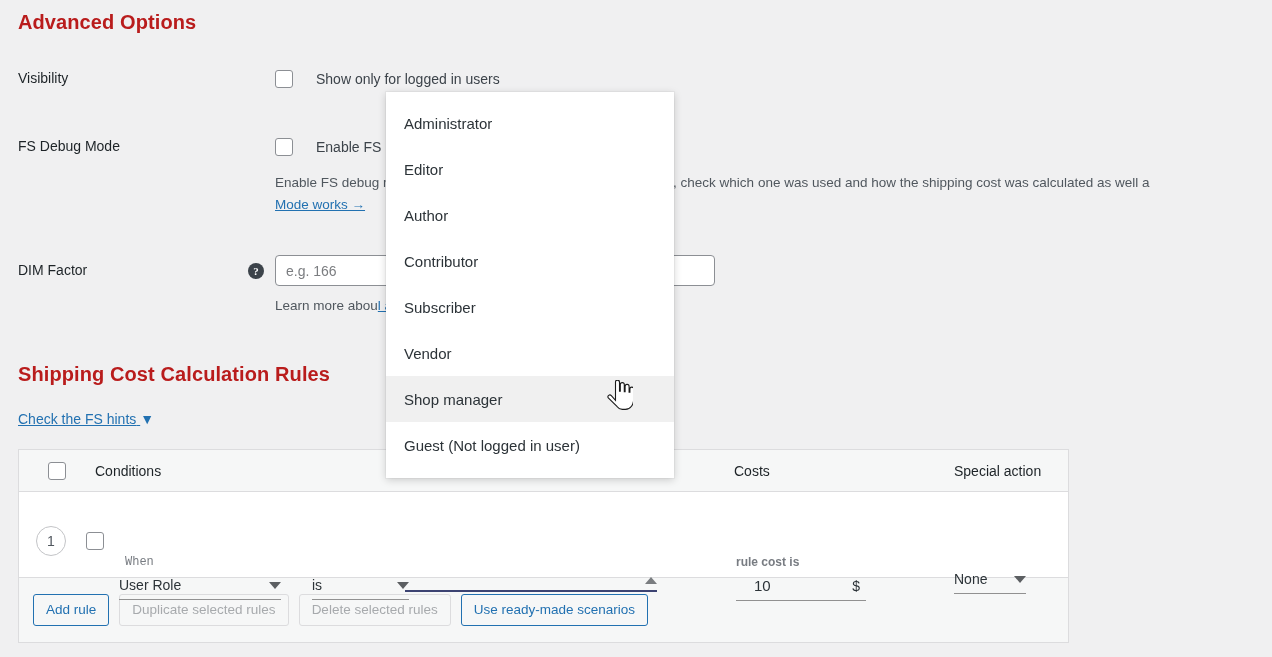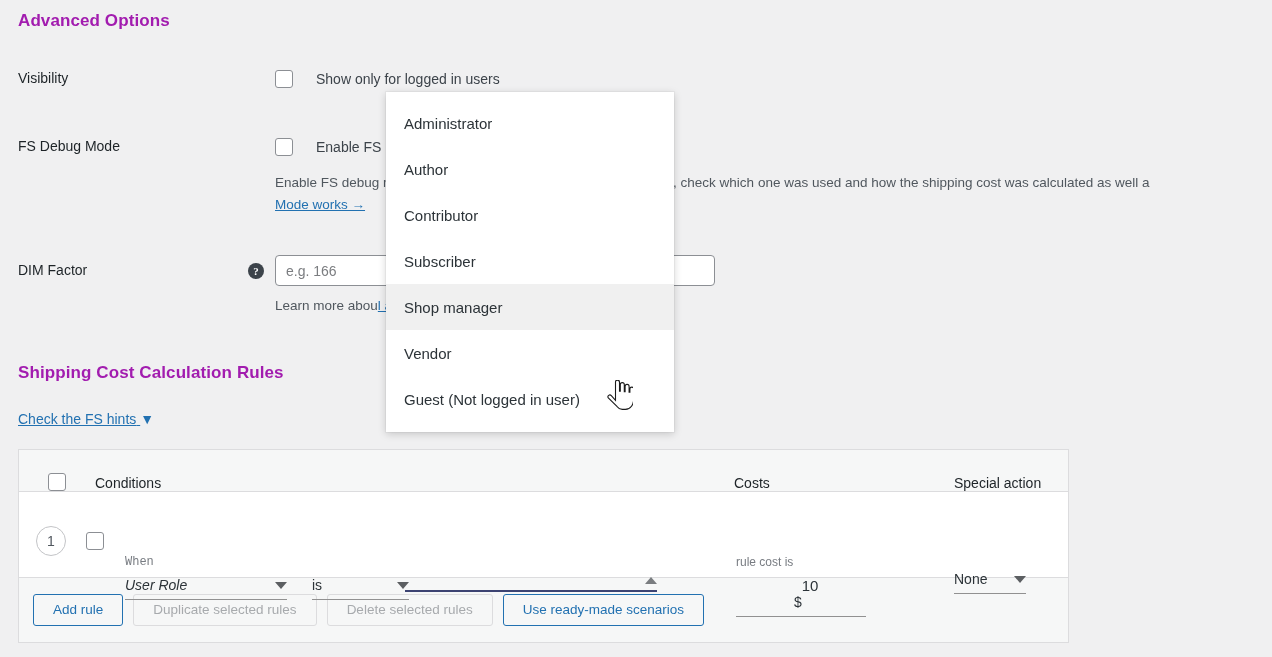--- a/index.html
+++ b/index.html
@@ -12,23 +12,23 @@
     color: #1d2327;
     overflow: hidden;
     position: relative;
   }
 
   
   .page { position: relative; width: 1272px; height: 657px; }
 
   .section-title {
     position: absolute;
-    font-size: 17px;
+    font-size: 20px;
     font-weight: bold;
-    color: #a21caf;
+    color: #b91c1c;
     letter-spacing: .1px;
   }
   #adv-title { left: 18px; top: 11px; }
   #rules-title { left: 18px; top: 363px; }
 
   .field-label {
     position: absolute;
     left: 18px;
     font-size: 14px;
     color: #1d2327;
@@ -111,21 +111,21 @@
   
   #rules-table {
     position: absolute;
     left: 18px; top: 449px;
     width: 1051px;
     border: 1px solid #dcdcde;
     background: #fff;
   }
   #table-head {
     display: flex;
-    align-items: flex-end;
+    align-items: center;
     height: 42px;
     background: #f6f7f7;
     border-bottom: 1px solid #dcdcde;
     font-size: 14px;
     color: #1d2327;
   }
   .th { font-size: 14px; }
   #th-check { width: 76px; display: flex; justify-content: center; }
   #th-conditions { flex: 0 0 auto; }
   #th-costs { position: absolute; left: 715px; }
@@ -149,21 +149,21 @@
     text-align: center;
   }
   #row-check { position: absolute; left: 67px; top: 40px; }
 
   .mini-label {
     position: absolute;
     font-size: 12px;
     color: #787c82;
   }
   #lbl-when { left: 106px; top: 63px; font-family: Liberation Mono, monospace; }
-  #lbl-rulecost { left: 717px; top: 63px; }
+  #lbl-rulecost { left: 717px; top: 63px; font-weight: bold; }
 
   
   .msel {
     position: absolute;
     border-bottom: 1px solid #919191;
     display: flex;
     align-items: center;
     justify-content: space-between;
     font-size: 14px;
     color: #2c3338;
@@ -174,57 +174,56 @@
     width: 0; height: 0;
     border-left: 6px solid transparent;
     border-right: 6px solid transparent;
     border-top: 7px solid #5c5f62;
     margin-left: 10px;
   }
   .msel .arrow.up {
     border-top: none;
     border-bottom: 7px solid #7a7d80;
   }
-  #sel-condition { left: 106px; top: 85px; width: 162px; font-style: italic; }
+  #sel-condition { left: 100px; top: 85px; width: 162px; }
   #sel-operator  { left: 293px; top: 85px; width: 97px; }
   #sel-value {
     left: 386px; top: 85px; width: 252px;
     border-bottom: 2px solid #3c4372;
     justify-content: flex-end;
   }
   #sel-special { left: 935px; top: 79px; width: 72px; }
   #sel-special .arrow { border-top-color: #5c5f62; }
 
   
   #cost-wrap {
     position: absolute;
     left: 717px; top: 85px;
     width: 130px;
     border-bottom: 1px solid #919191;
     display: flex;
     align-items: center;
     justify-content: space-between;
     padding-bottom: 6px;
-    flex-direction: column;
   }
   #cost-value { font-size: 15px; color: #2c3338; padding-left: 18px; }
   #cost-currency { font-size: 14px; color: #2c3338; padding-right: 6px; }
 
   
   #table-foot {
     height: 64px;
     background: #f6f7f7;
     display: flex;
     align-items: center;
     padding-left: 14px;
     gap: 10px;
   }
   .btn {
     height: 32px;
-    padding: 0 19px;
+    padding: 0 12px;
     border-radius: 3px;
     font-size: 13.5px;
     line-height: 30px;
     background: #f6f7f7;
     cursor: pointer;
     white-space: nowrap;
   }
   .btn.primary-outline {
     border: 1px solid #2271b1;
     color: #2271b1;
@@ -351,25 +350,26 @@
     <div id="table-foot">
       <div class="btn primary-outline">Add rule</div>
       <div class="btn disabled">Duplicate selected rules</div>
       <div class="btn disabled">Delete selected rules</div>
       <div class="btn primary-outline">Use ready-made scenarios</div>
     </div>
   </div>
 
   <div id="role-dropdown">
     <div class="role-item">Administrator</div>
+    <div class="role-item">Editor</div>
     <div class="role-item">Author</div>
     <div class="role-item">Contributor</div>
     <div class="role-item">Subscriber</div>
+    <div class="role-item">Vendor</div>
     <div class="role-item hovered">Shop manager</div>
-    <div class="role-item">Vendor</div>
     <div class="role-item">Guest (Not logged in user)</div>
   </div>
 
   <svg id="cursor" viewBox="0 0 26 30">
     <path d="M8.5 2.2c0-1.2.9-2.1 2-2.1s2 .9 2 2.1v9.1h.8V4.6c0-1.1.9-2 2-2s2 .9 2 2v7.1h.8V6.4c0-1.1.9-2 2-2s2 .9 2 2v5.7h.8V9c0-1.1.8-1.9 1.9-1.9s1.9.8 1.9 1.9v9.8c0 5.6-3.1 10.6-8.3 10.6h-3.1c-2.1 0-3.9-1-5.1-2.7L1.3 18c-.6-.9-.4-2 .4-2.6.8-.6 1.9-.5 2.6.3l4.2 4.6V2.2z" fill="#ffffff" stroke="#1a1a1a" stroke-width="1.1"></path>
   </svg>
 
 </div>
 
 </body></html>

